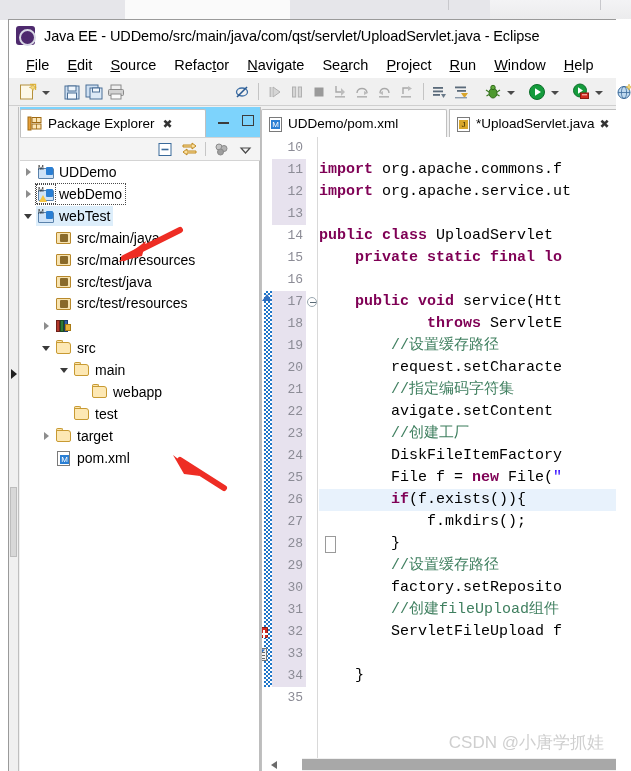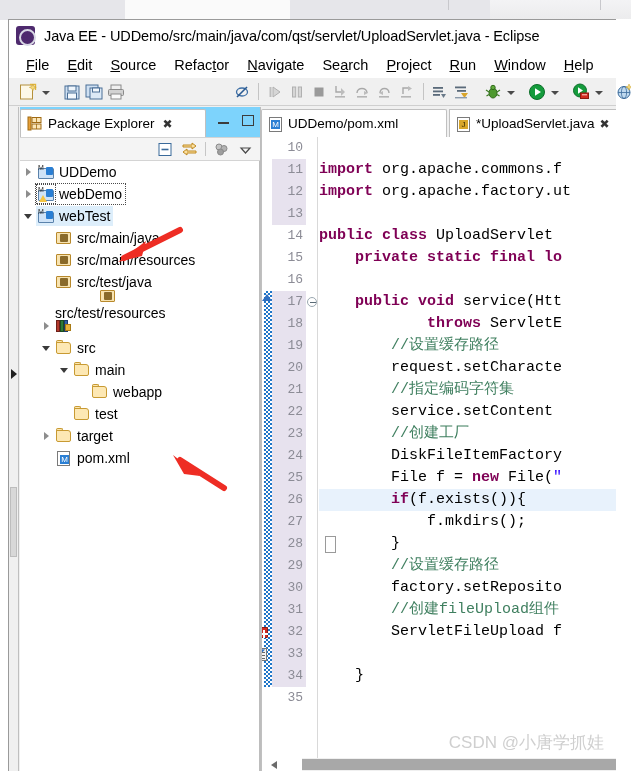--- a/index.html
+++ b/index.html
@@ -573,21 +573,21 @@
                   <span class="pkgico">
                     <span class="back"></span>
                     <span class="box"></span>
                   </span>
                 </span>
                 <span class="lbl">src/test/java</span>
               </span>
             </div>
             <div class="row" style="padding-left: 20px;">
               <span class="twisty "></span>
-              <span class="lbl-wrap" style="display: inline-flex; align-items: center; flex-direction: column;">
+              <span class="lbl-wrap" style="display: inline-flex; ">
                 <span class="ico">
                   <span class="pkgico">
                     <span class="back"></span>
                     <span class="box"></span>
                   </span>
                 </span>
                 <span class="lbl">src/test/resources</span>
               </span>
             </div>
             <div class="row" style="padding-left: 20px;">
@@ -742,31 +742,31 @@
               <div class="lnum" style="top: 506px;">33</div>
               <div class="lnum" style="top: 528px;">34</div>
               <div class="lnum" style="top: 550px;">35</div>
             </div>
           <div class="foldcol" id="foldcol">
               <div class="fold" style="top: 160px;"></div>
             </div>
           <div class="codelines" id="codelines">
               <div class="cl">&nbsp;</div>
               <div class="cl"><span class="kw">import </span><span class="plain">org.apache.commons.f</span></div>
-              <div class="cl"><span class="kw">import </span><span class="plain">org.apache.factory.ut</span></div>
+              <div class="cl"><span class="kw">import </span><span class="plain">org.apache.service.ut</span></div>
               <div class="cl">&nbsp;</div>
               <div class="cl"><span class="kw">public class </span><span class="plain">UploadServlet </span></div>
               <div class="cl"><span class="plain">    </span><span class="kw">private static final lo</span></div>
               <div class="cl">&nbsp;</div>
               <div class="cl"><span class="plain">    </span><span class="kw">public void </span><span class="plain">service(Htt</span></div>
               <div class="cl"><span class="plain">            </span><span class="kw">throws </span><span class="plain">ServletE</span></div>
               <div class="cl"><span class="cmt">        //设置缓存路径</span></div>
               <div class="cl"><span class="plain">        request.setCharacte</span></div>
               <div class="cl"><span class="cmt">        //指定编码字符集</span></div>
-              <div class="cl"><span class="plain">        service.setContent</span></div>
+              <div class="cl"><span class="plain">        avigate.setContent</span></div>
               <div class="cl"><span class="cmt">        //创建工厂</span></div>
               <div class="cl"><span class="plain">        DiskFileItemFactory</span></div>
               <div class="cl"><span class="plain">        File f = </span><span class="kw">new </span><span class="plain">File(</span><span class="str">"</span></div>
               <div class="cl cur"><span class="plain">        </span><span class="kw">if</span><span class="plain">(f.exists()){</span></div>
               <div class="cl"><span class="plain">            f.mkdirs();</span></div>
               <div class="cl"><span class="plain">        }</span></div>
               <div class="cl"><span class="cmt">        //设置缓存路径</span></div>
               <div class="cl"><span class="plain">        factory.setReposito</span></div>
               <div class="cl"><span class="cmt">        //创建fileUpload组件</span></div>
               <div class="cl"><span class="plain">        ServletFileUpload f</span></div>

